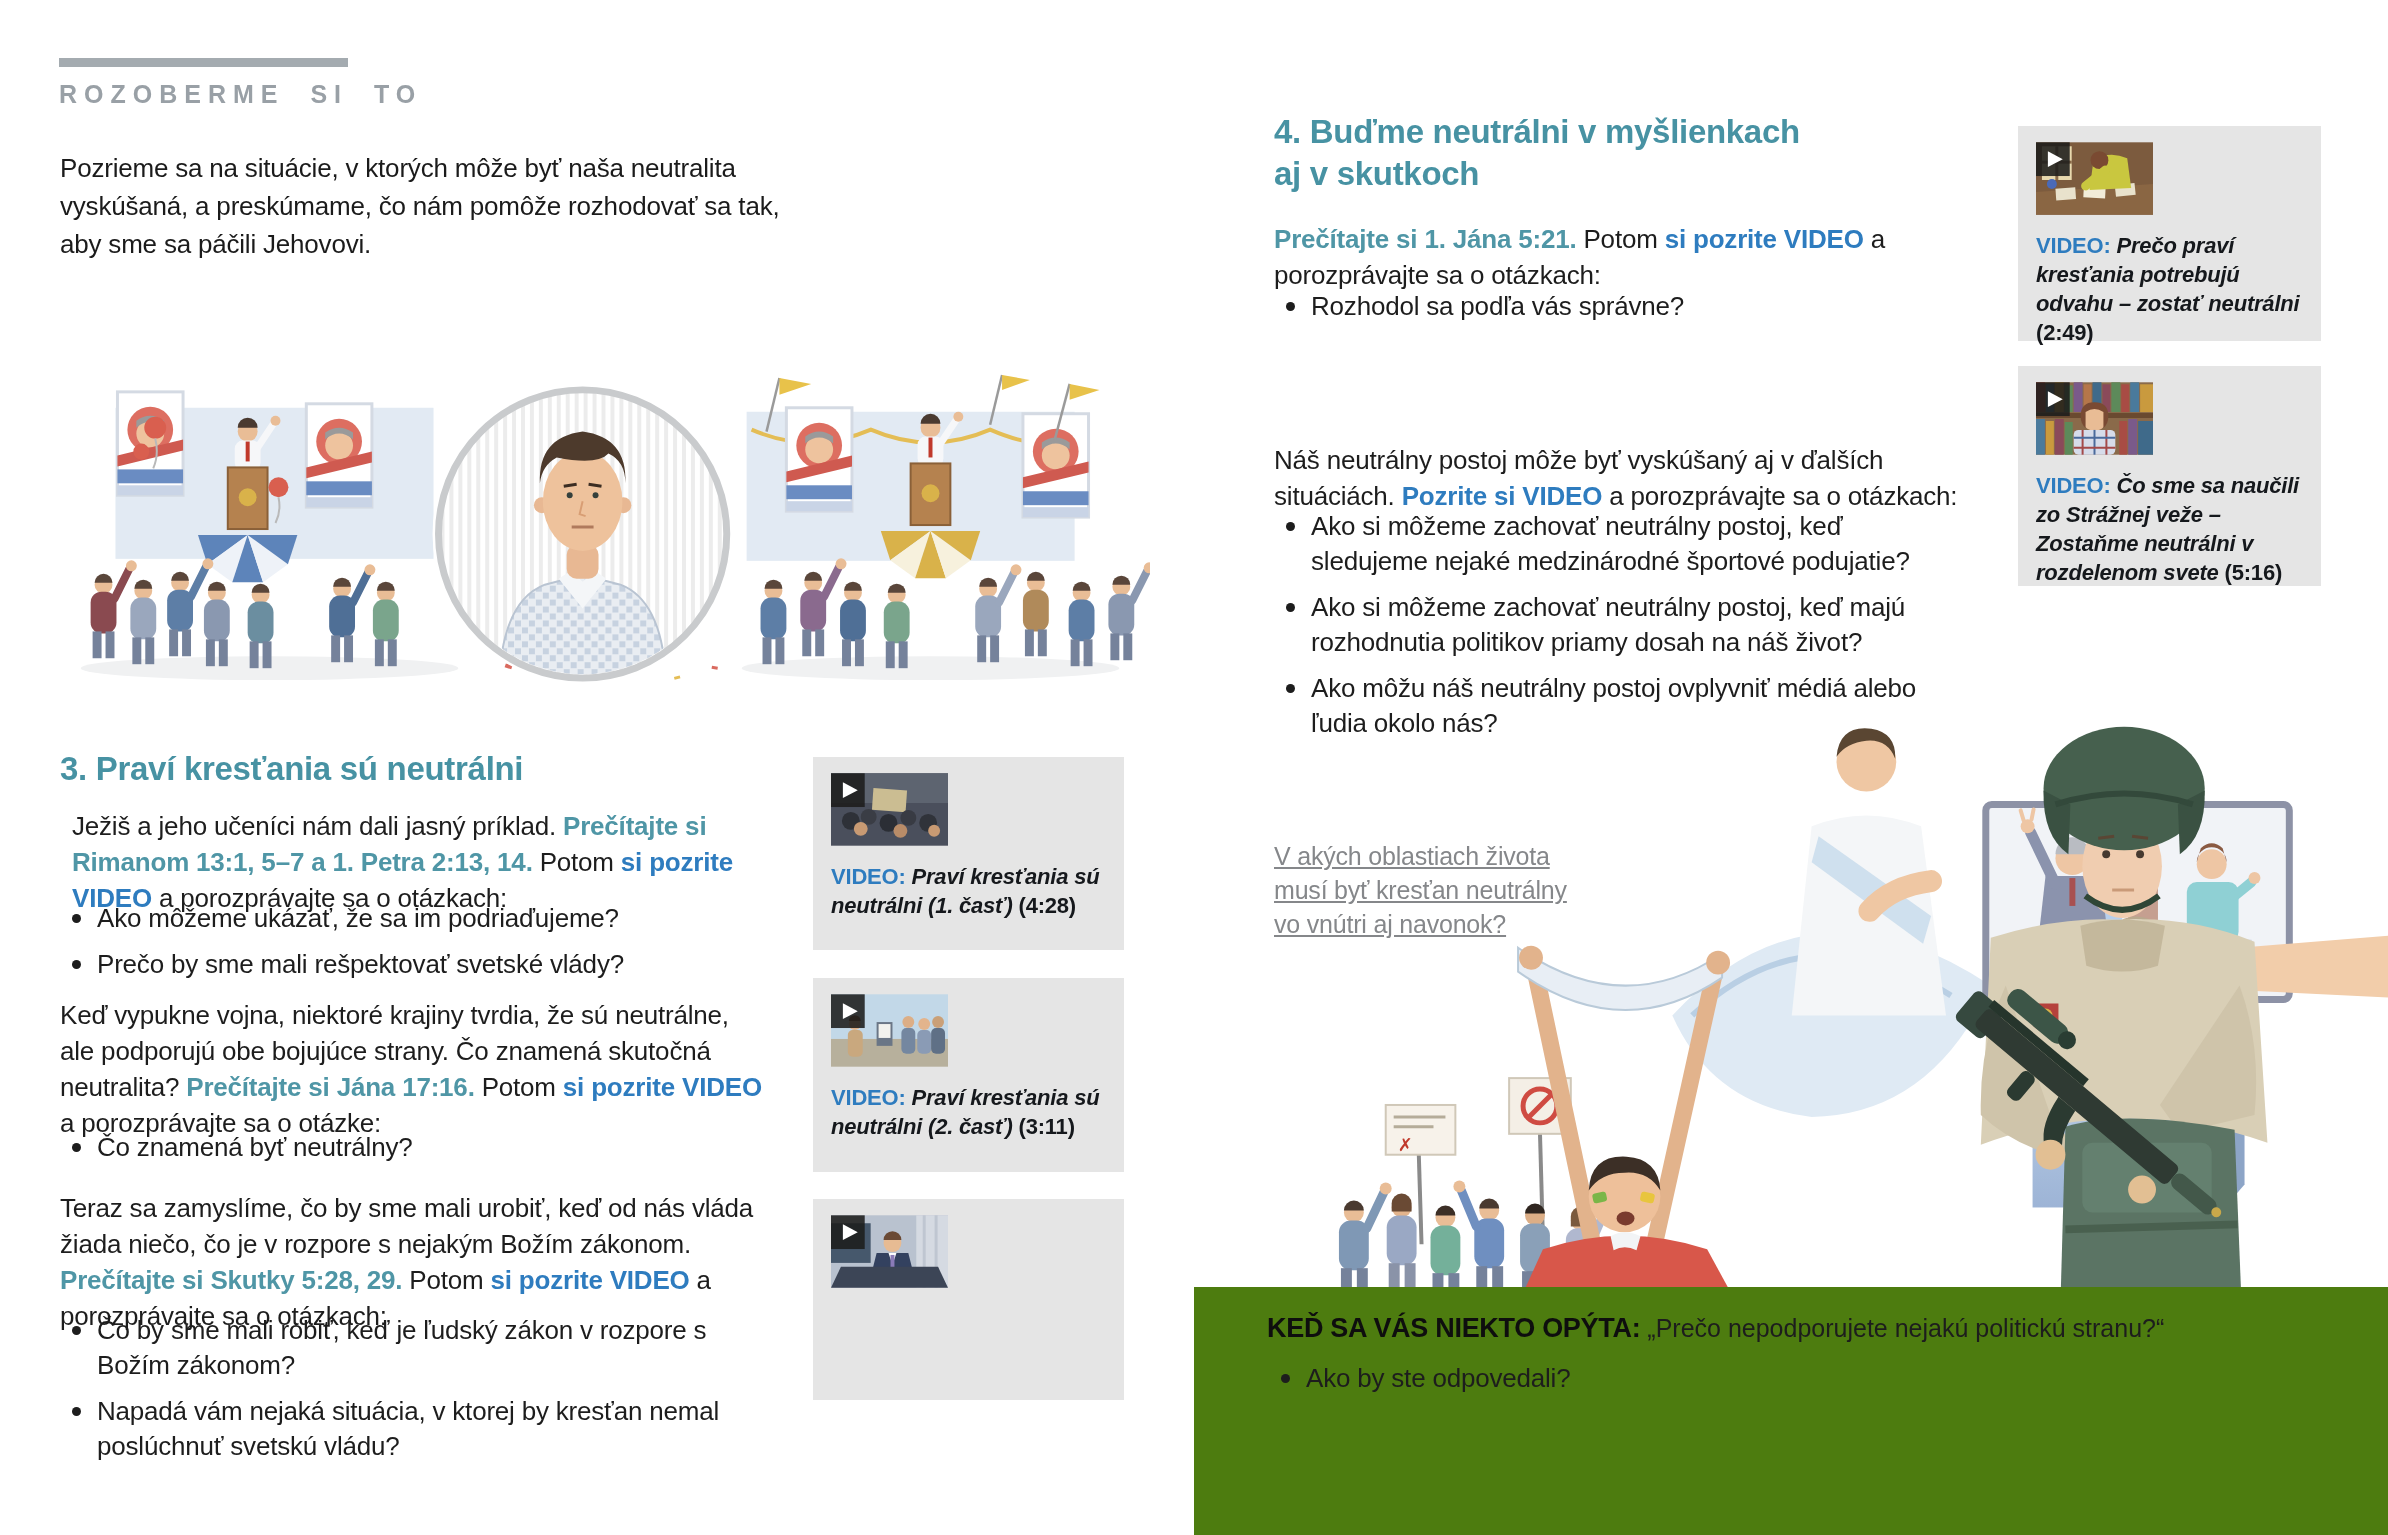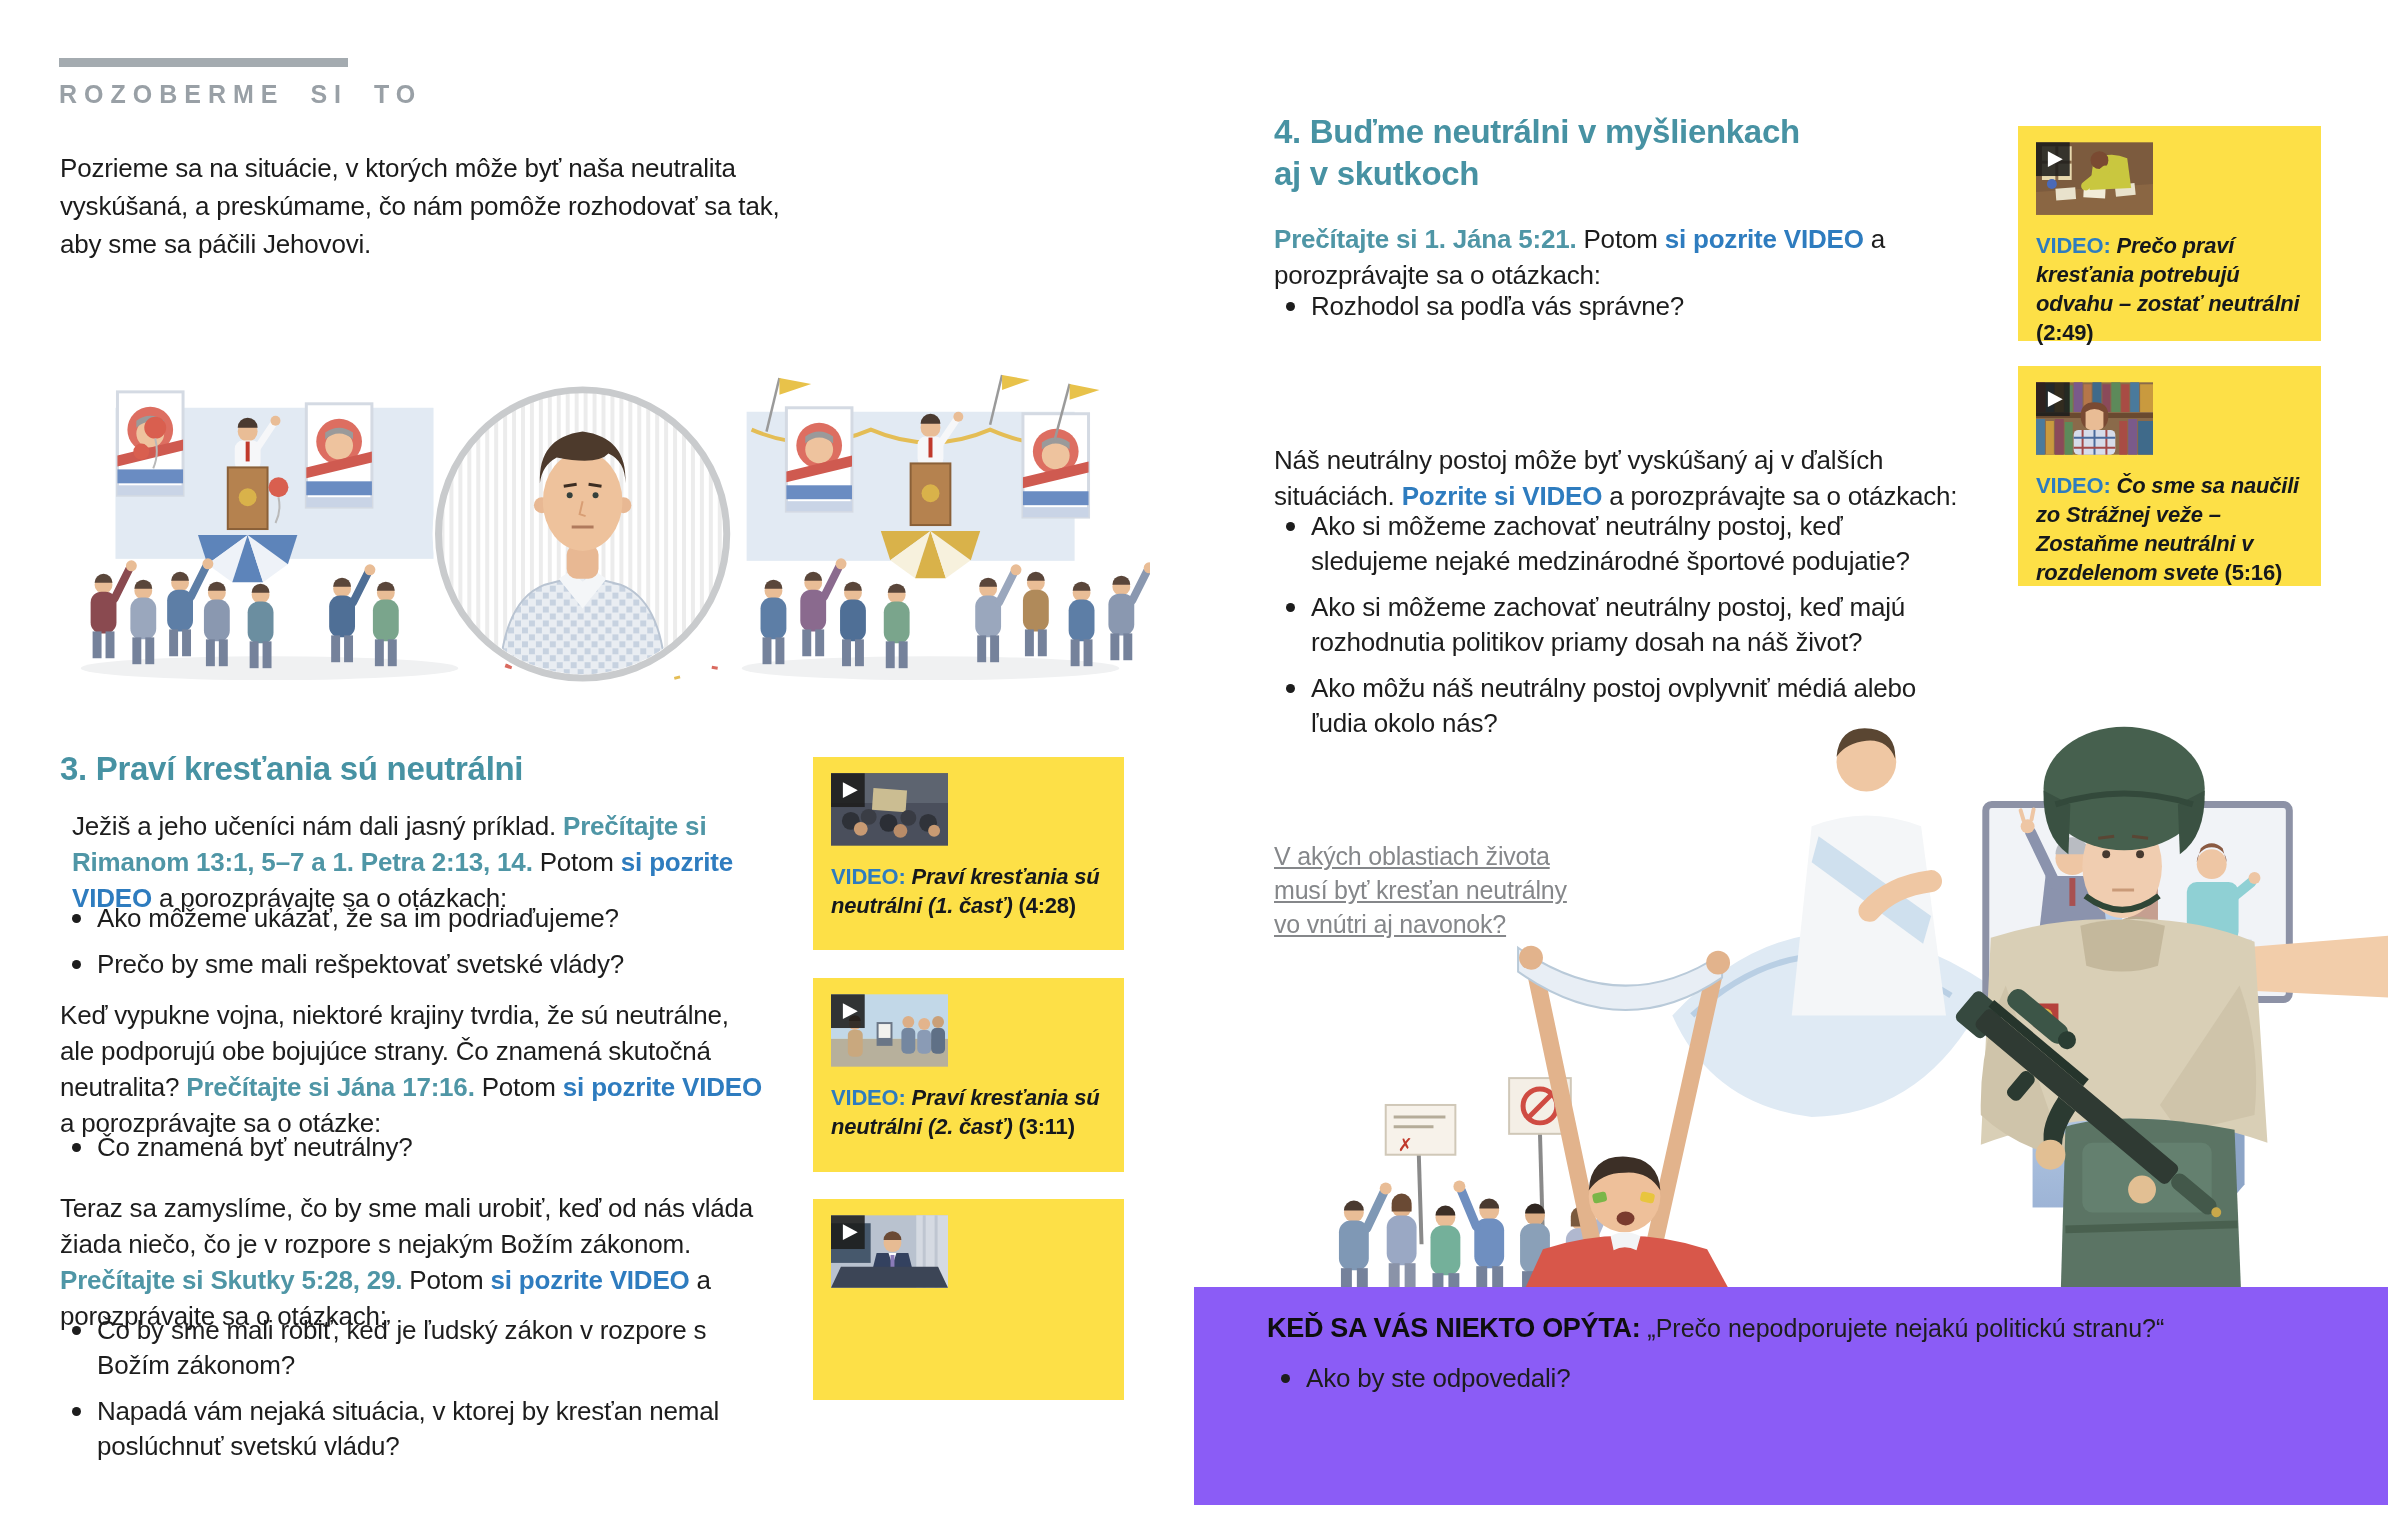--- a/index.html
+++ b/index.html
@@ -32,38 +32,38 @@
   ul.bullets{list-style:none;margin:0;padding:0;}
   .bullets li{position:relative;padding-left:37px;margin-bottom:11px;font-size:26px;line-height:35px;letter-spacing:-0.2px;}
   .bullets li::before{content:"";position:absolute;left:12px;top:13px;width:9px;height:9px;border-radius:50%;background:#1d1d1d;}
   .b31{left:60px;top:901px;width:677px;}
   .b32{left:60px;top:1130px;width:677px;}
   .b33{left:60px;top:1313px;width:677px;}
   .b41{left:1274px;top:289px;width:687px;}
   .b42{left:1274px;top:509px;width:677px;}
   .ask-bullets li{margin-bottom:0;}
   
-  .video-card{position:absolute;background:#fde047;}
+  .video-card{position:absolute;background:#e5e5e5;}
   .vc1{left:813px;top:757px;width:311px;height:193px;}
   .vc2{left:813px;top:978px;width:311px;height:194px;}
   .vc3{left:813px;top:1199px;width:311px;height:201px;}
   .vcr1{left:2018px;top:126px;width:303px;height:215px;}
   .vcr2{left:2018px;top:366px;width:303px;height:220px;}
   .thumb{position:absolute;left:18px;top:16px;width:117px;height:73px;}
   .vcap{position:absolute;left:18px;top:105px;right:16px;font-size:22px;line-height:29px;letter-spacing:-0.2px;color:#15181c;}
   .v-label{color:#2e7cbf;font-weight:bold;}
   .v-title{font-style:italic;font-weight:bold;}
   .v-dur{font-weight:bold;}
   
   .ill-caption{left:1274px;top:839px;width:313px;font-size:25px;line-height:34px;color:#85878a;letter-spacing:-0.2px;z-index:3;text-decoration:underline;}
   
   .rally{left:55px;top:370px;z-index:1;}
   .collage{left:1294px;top:687px;z-index:2;}
   
-  .ask-box{left:1194px;top:1287px;width:1194px;height:218px;background:#8b5cf6;z-index:4;}
+  .ask-box{left:1194px;top:1287px;width:1194px;height:249px;background:#4d7c0f;z-index:4;}
   .ask-line{position:absolute;left:73px;top:26px;font-size:25px;white-space:nowrap;}
   .ask-label{font-weight:bold;font-size:27px;color:#0e0e0e;letter-spacing:-0.3px;}
   .ask-quote{color:#1d1d1d;}
   .ask-b{position:absolute;left:75px;top:74px;width:975px;}
 </style>
 </head>
 <body>
 
 <div class="abs kicker-bar"></div>
 <div class="abs kicker">ROZOBERME SI TO</div>

